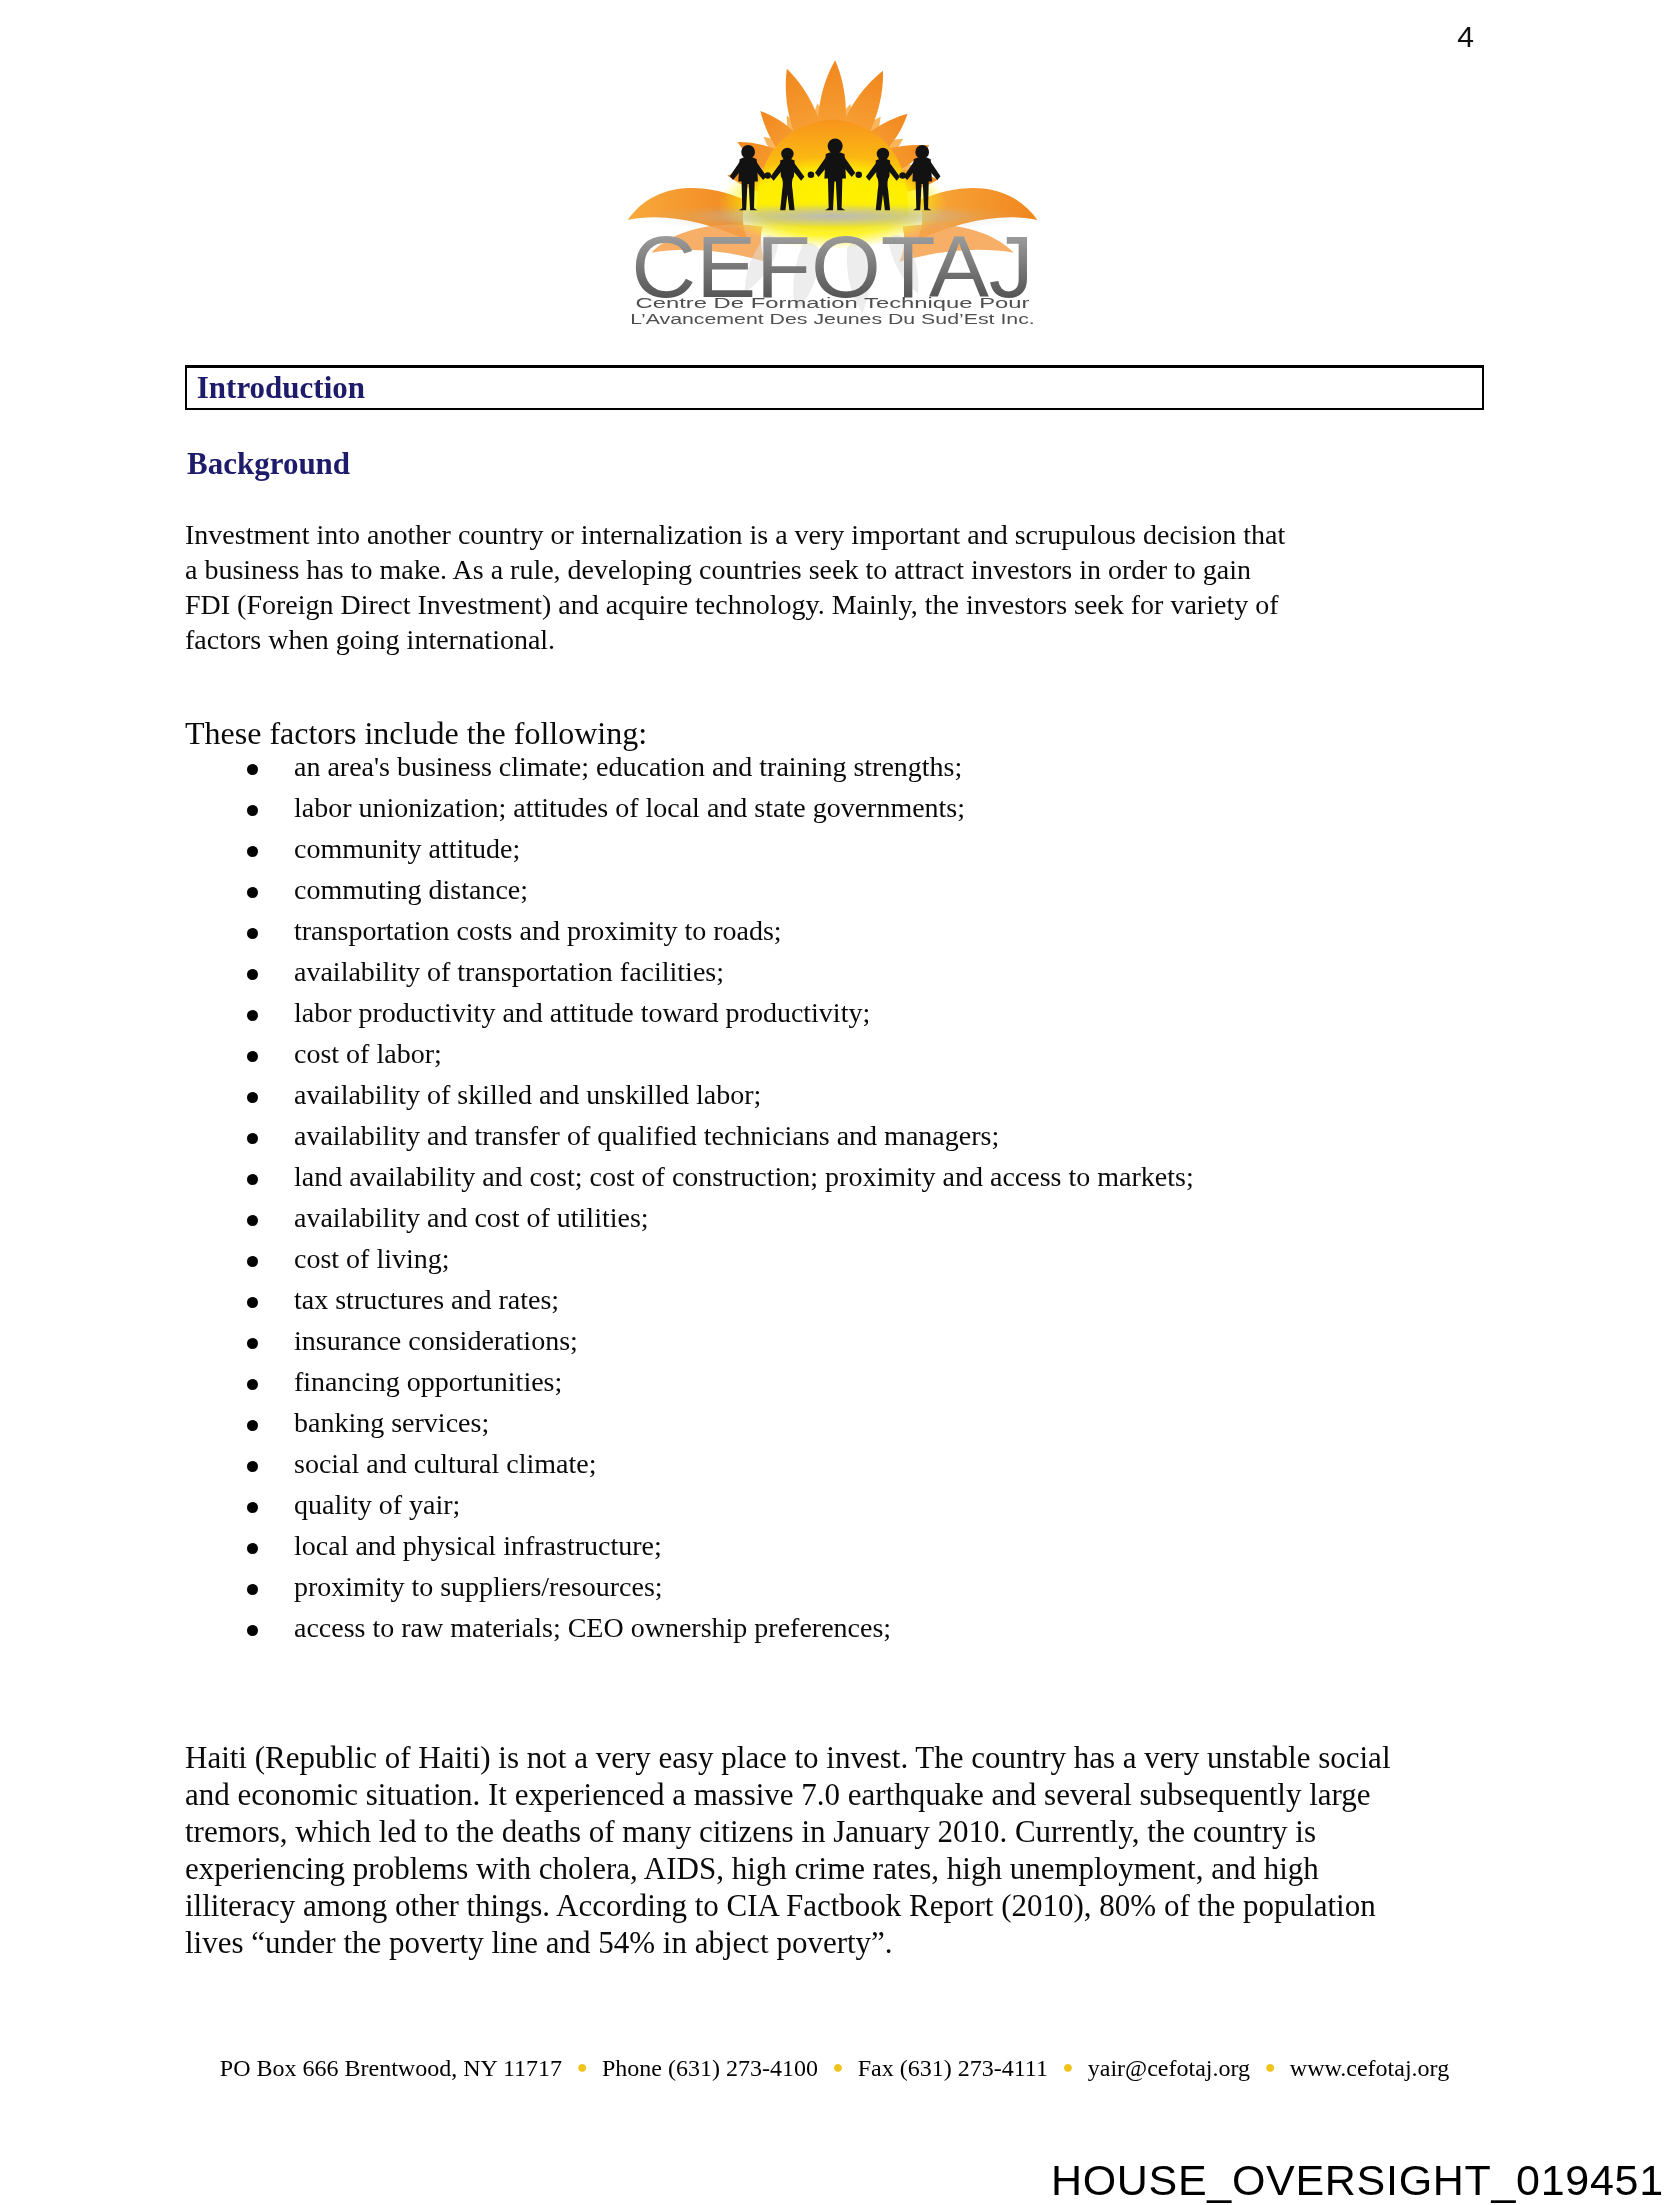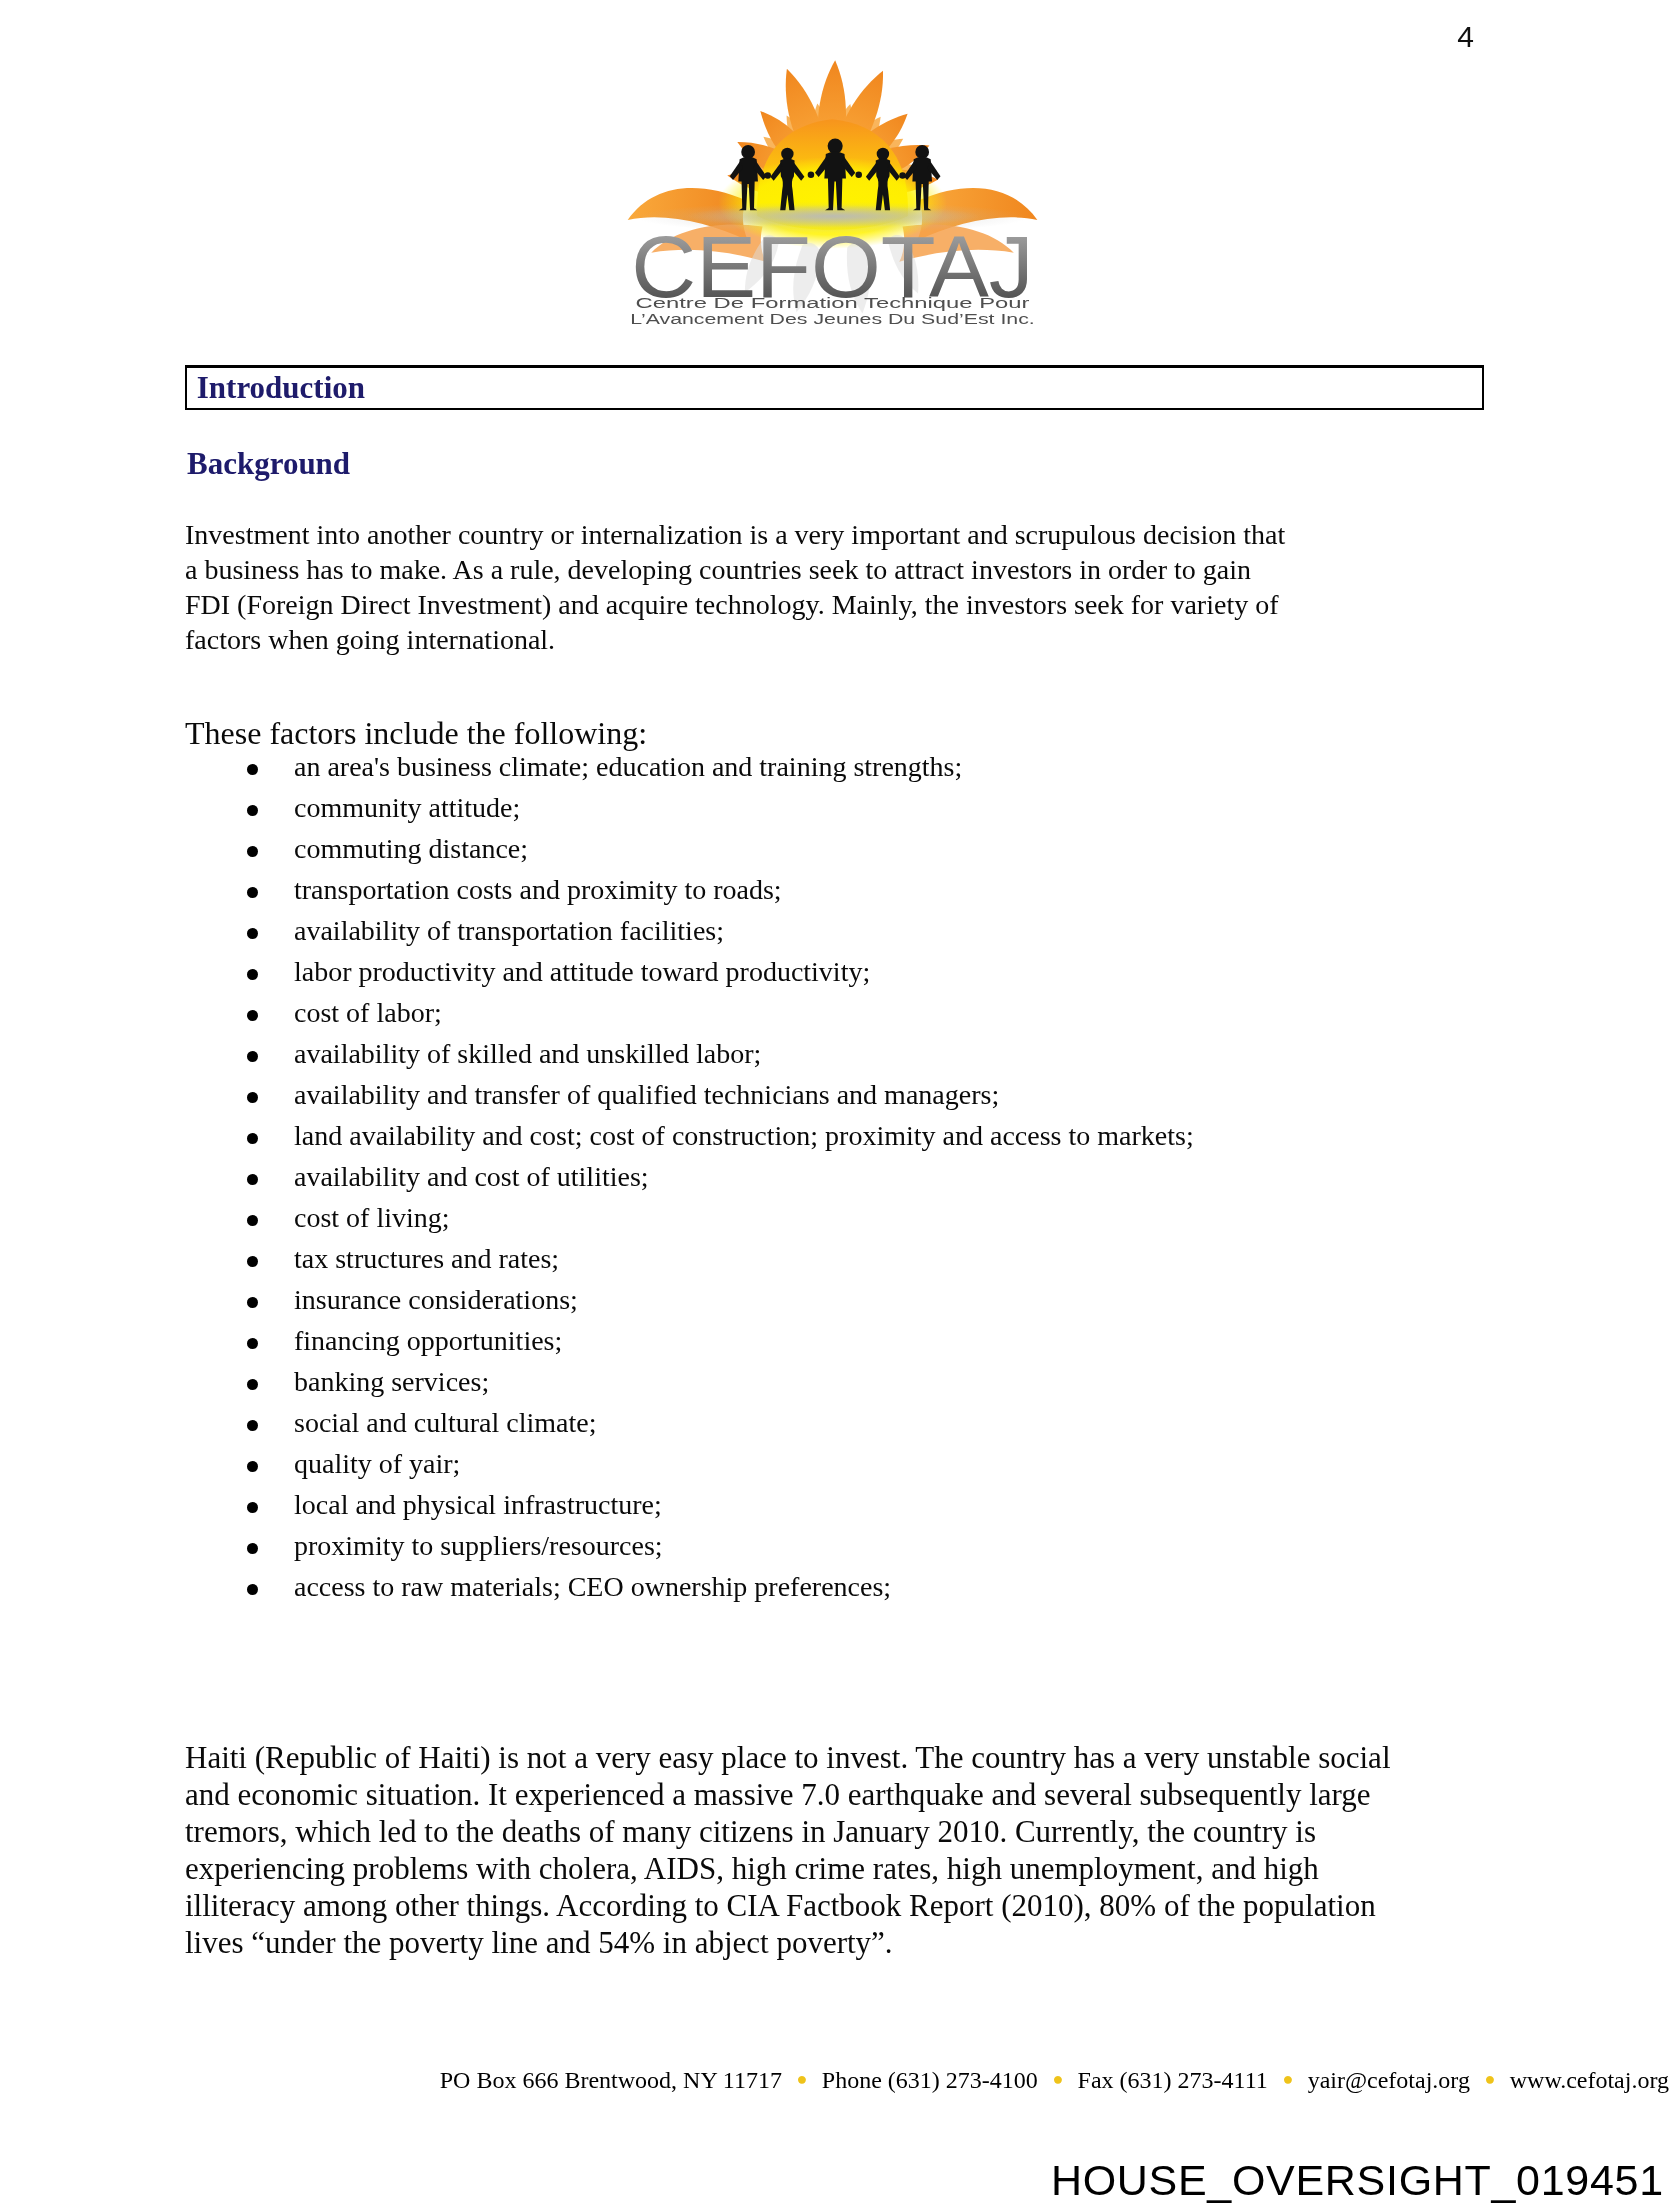--- a/index.html
+++ b/index.html
@@ -40,22 +40,22 @@
   }
   .factor-list li::before {
     content:""; position:absolute; left:62px; top:18.3px;
     width:11px; height:11px; border-radius:50%; background:#000;
   }
   .para2 {
     position:absolute; left:185px; top:1739px; width:1434px;
     font-size:31px; line-height:37px; white-space:pre-line;
   }
   .footer {
-    position:absolute; left:0; top:2055px; width:1669px; text-align:right;
-    font-size:24px; color:#000; white-space:nowrap;margin-top:12px;
+    position:absolute; left:0; top:2055px; width:1669px; text-align:center;
+    font-size:24px; color:#000; white-space:nowrap;
   }
   .footer .dot {
     display:inline-block; color:#EFC31A; font-size:18.3px; vertical-align:2.6px;
     margin:0 14.4px;
   }
   .watermark {
     position:absolute; right:5.2px; top:2156px; font-family:"Liberation Sans", sans-serif;
     font-size:43px; color:#000; letter-spacing:0.7px;
   }
 </style>
@@ -172,20 +172,21 @@
 
   <div class="para1">Investment into another country or internalization is a very important and scrupulous decision that
 a business has to make. As a rule, developing countries seek to attract investors in order to gain
 FDI (Foreign Direct Investment) and acquire technology. Mainly, the investors seek for variety of
 factors when going international.</div>
 
   <div class="list-intro">These factors include the following:</div>
 
   <ul class="factor-list">
     <li>an area's business climate; education and training strengths;</li>
+    <li>labor unionization; attitudes of local and state governments;</li>
     <li>community attitude;</li>
     <li>commuting distance;</li>
     <li>transportation costs and  proximity to roads;</li>
     <li>availability of transportation facilities;</li>
     <li>labor productivity and attitude toward productivity;</li>
     <li>cost of labor;</li>
     <li>availability of skilled and unskilled labor;</li>
     <li>availability and transfer of qualified technicians and managers;</li>
     <li>land availability and cost; cost of construction; proximity and access to markets;</li>
     <li>availability and cost of utilities;</li>

